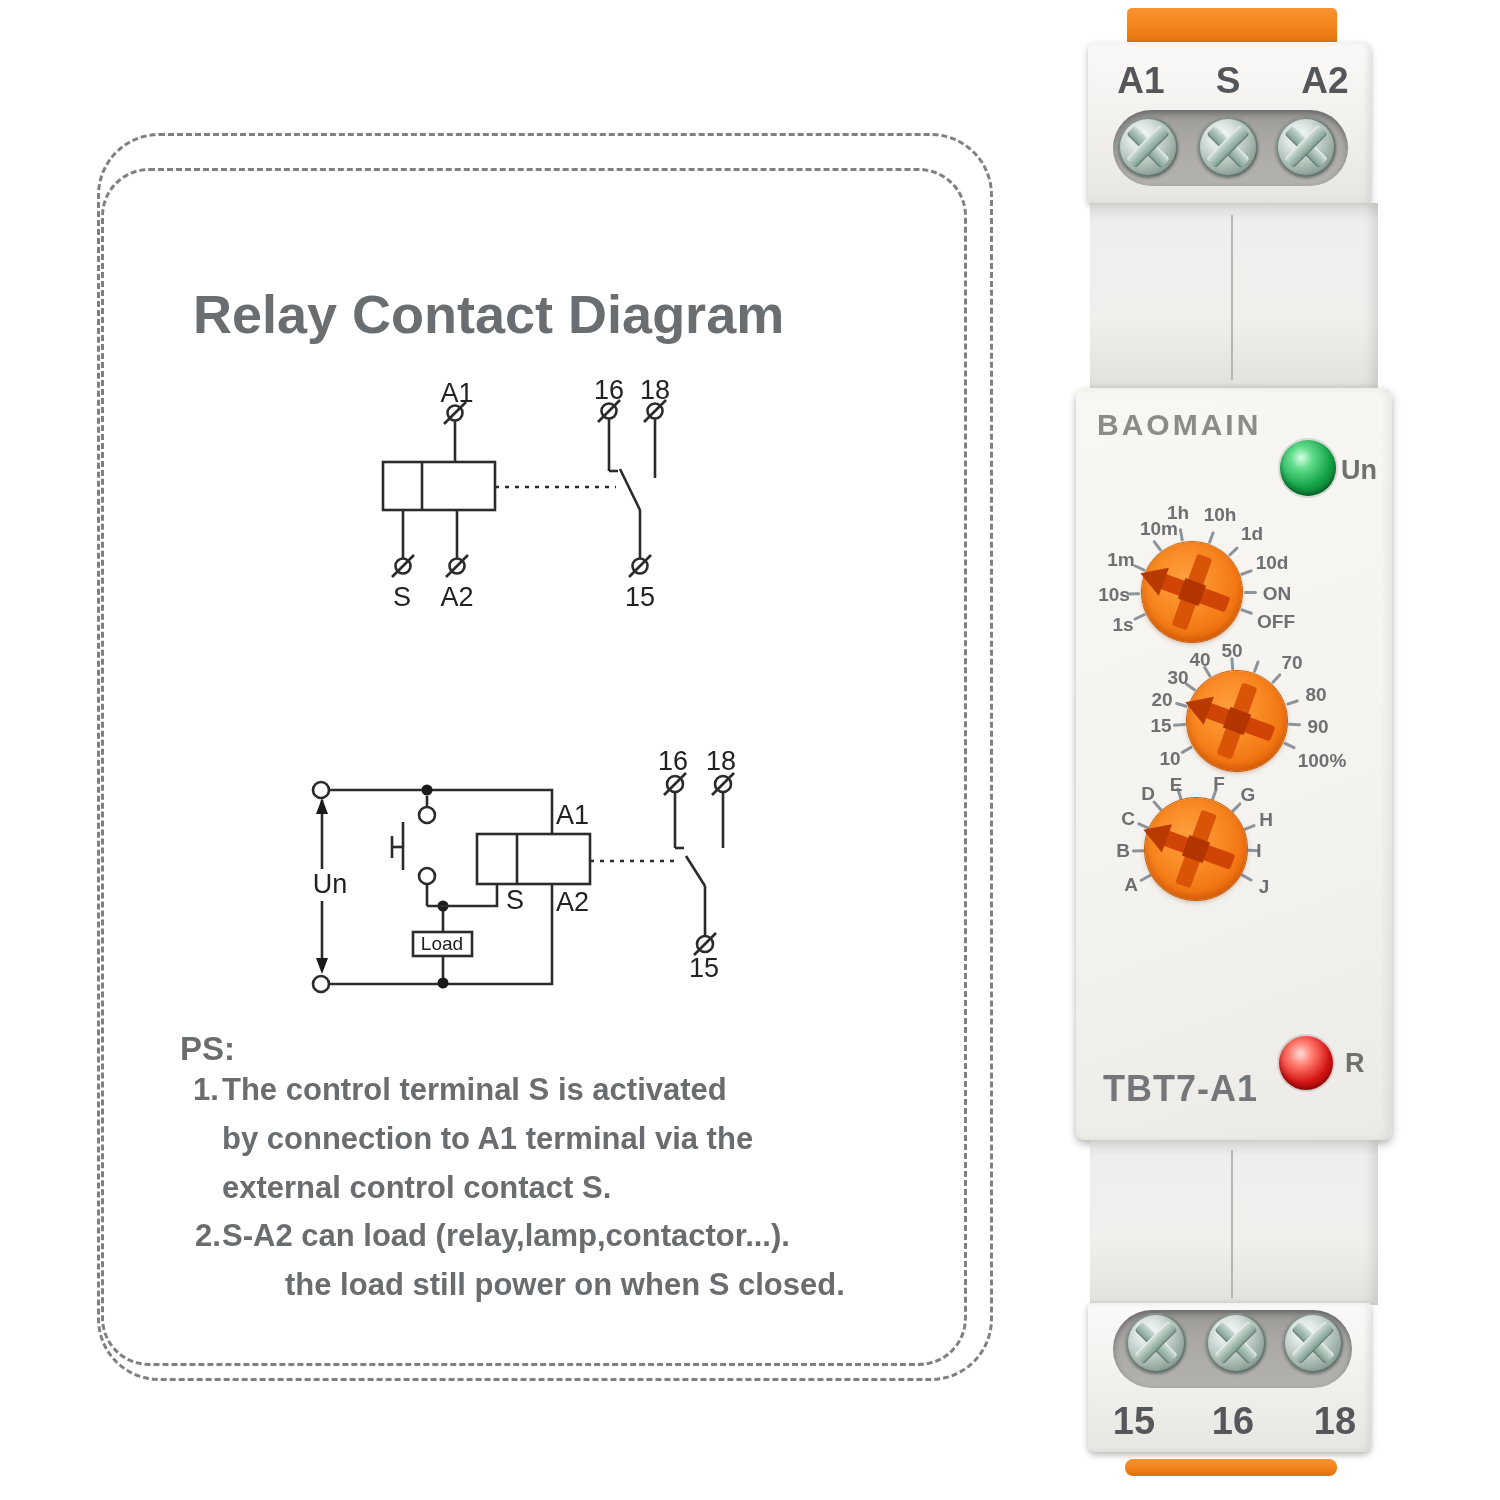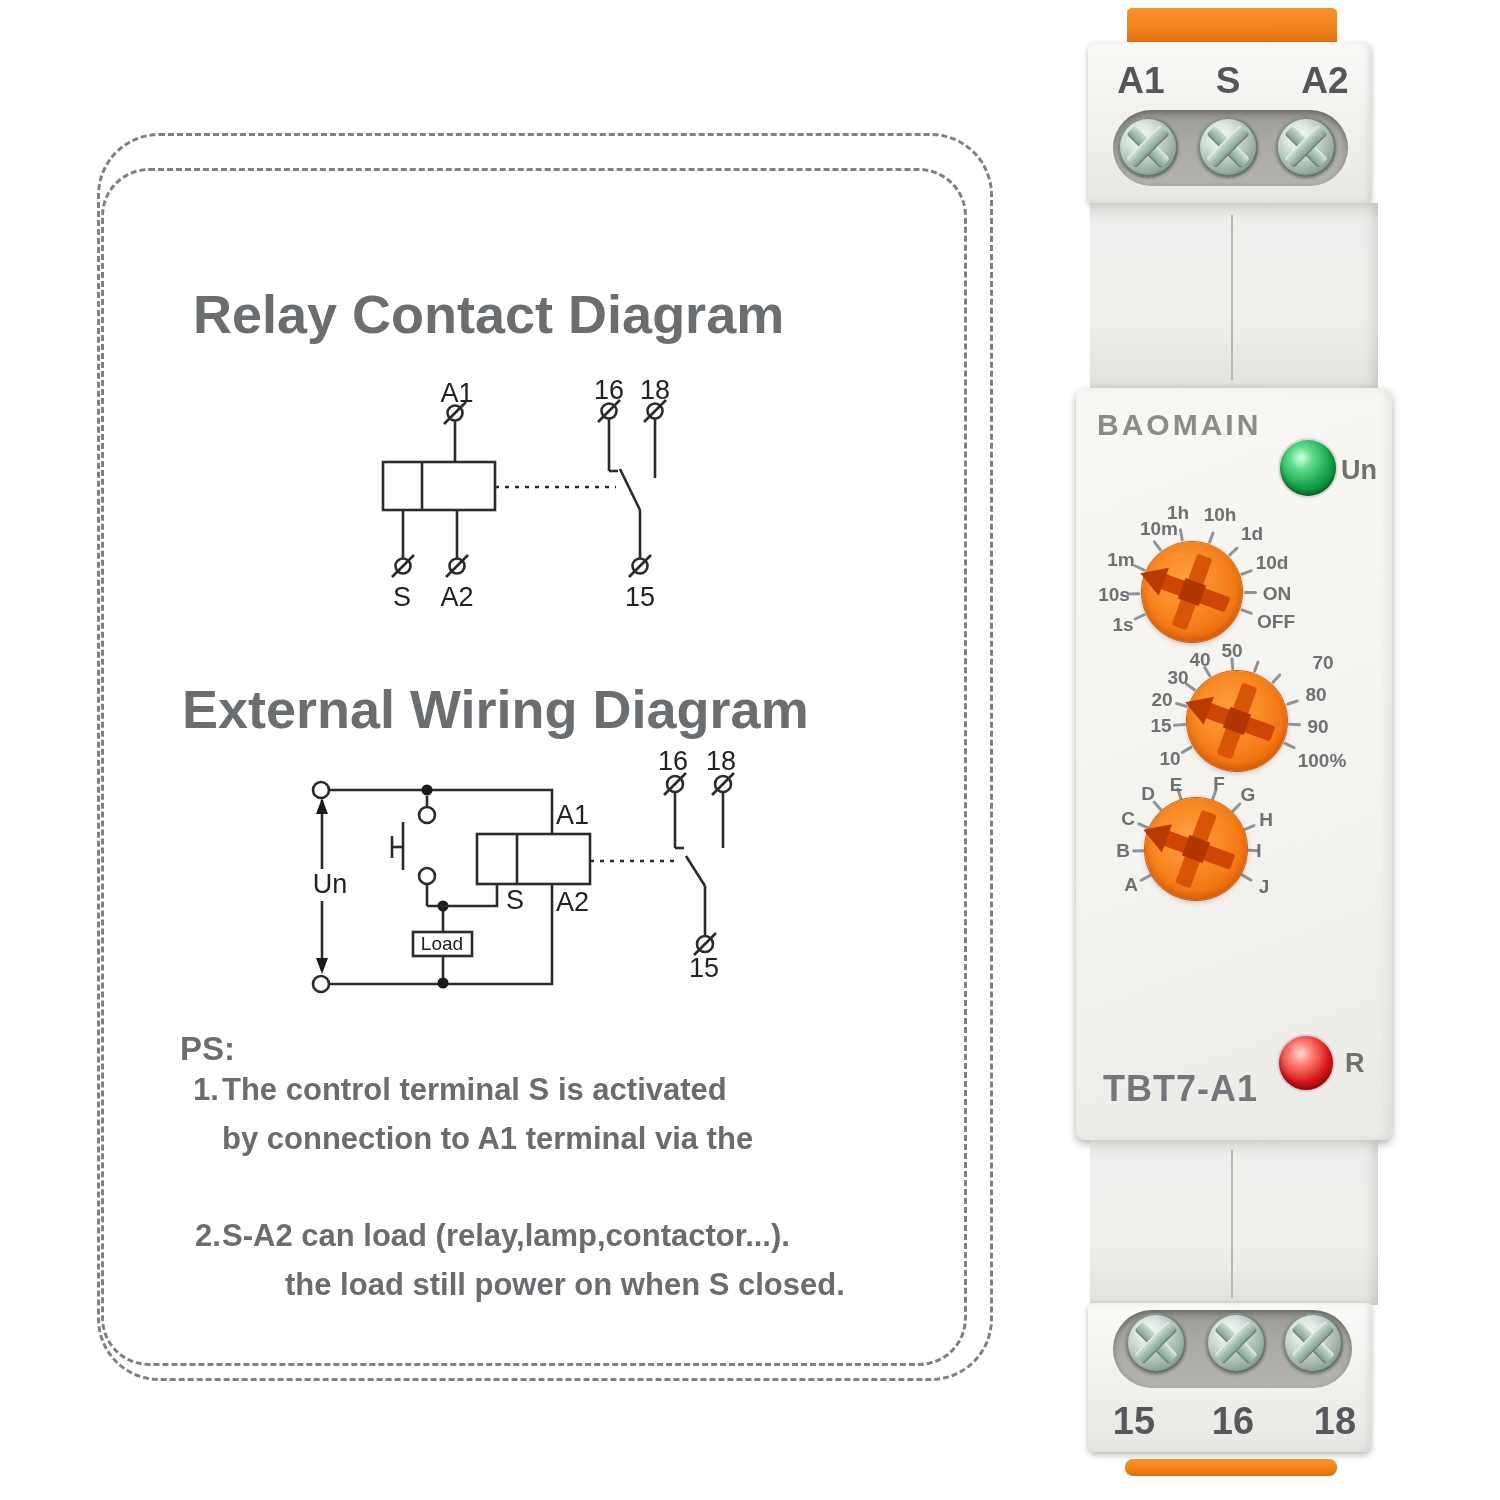--- a/index.html
+++ b/index.html
@@ -69,21 +69,20 @@
 </style>
 </head>
 <body>
 
 <div class="stage">
 
   <div class="frame outer"></div>
   <div class="frame inner"></div>
 
   <div class="h-title" style="left:193px;top:283px;">Relay Contact Diagram</div>
-  <div class="h-title" style="left:182px;top:678px;">External Wiring Diagram</div>
 
   <svg style="left:370px;top:365px;" width="310" height="255" viewBox="370 365 310 255">
     <g>
       <rect x="383" y="462" width="112" height="48"></rect>
       <line x1="422" y1="462" x2="422" y2="510"></line>
     </g>
     <g>
       <line x1="455" y1="421" x2="455" y2="462"></line>
       <circle class="term" cx="455" cy="413" r="7.5"></circle>
       <line x1="444" y1="424" x2="466" y2="402"></line>
@@ -176,20 +175,21 @@
       <circle class="term" cx="723" cy="784" r="8"></circle>
       <line x1="712" y1="795" x2="734" y2="773"></line>
       <line x1="723" y1="792" x2="723" y2="848"></line>
     </g>
   </svg>
 
   <div class="ps head" style="left:180px;top:1030px;">PS:</div>
   <div class="ps" style="left:193px;top:1072px;">1.</div>
   <div class="ps" style="left:222px;top:1072px;">The control terminal S is activated</div>
   <div class="ps" style="left:222px;top:1121px;">by connection to A1 terminal via the</div>
+  <div class="ps" style="left:222px;top:1170px;">external control contact S.</div>
   <div class="ps" style="left:195px;top:1218px;">2.</div>
   <div class="ps" style="left:222px;top:1218px;">S-A2 can load (relay,lamp,contactor...).</div>
   <div class="ps" style="left:238px;top:1267px;margin-left:47px;">the load still power on when S closed.</div>
 
   <div>
 
     <div class="clip" style="left:1127px;top:8px;width:210px;height:38px;"></div>
 
     <div class="block" style="left:1088px;top:42px;width:283px;height:161px;border-radius:7px 7px 3px 3px;"></div>
     <div class="termlabel" style="left:1141px;top:60px;">A1</div>
@@ -260,21 +260,21 @@
       <span class="tick" style="left:1286px;top:701px;transform:rotate(-18deg);"></span>
       <span class="tick" style="left:1288px;top:723px;transform:rotate(4deg);"></span>
       <span class="tick" style="left:1283px;top:744px;transform:rotate(25deg);"></span>
       <span class="dlabel" style="left:1170px;top:759px;">10</span>
       <span class="dlabel" style="left:1161px;top:726px;">15</span>
       <span class="dlabel" style="left:1162px;top:700px;">20</span>
       <span class="dlabel" style="left:1178px;top:678px;">30</span>
       <span class="dlabel" style="left:1200px;top:660px;">40</span>
       <span class="dlabel" style="left:1232px;top:651px;">50</span>
       <span class="dlabel" style="left:1262px;top:653px;margin-top:48px;">60</span>
-      <span class="dlabel" style="left:1292px;top:663px;margin-left:31px;">70</span>
+      <span class="dlabel" style="left:1292px;top:663px;">70</span>
       <span class="dlabel" style="left:1316px;top:695px;">80</span>
       <span class="dlabel" style="left:1318px;top:727px;">90</span>
       <span class="dlabel" style="left:1322px;top:761px;">100%</span>
       <div class="dial" style="left:1187px;top:671px;width:100px;height:100px;">
         <div class="cross">
           <div class="bh"></div>
             <div class="bv"></div>
             <div class="ctr"></div>
             <div class="ah"></div>
         </div>

